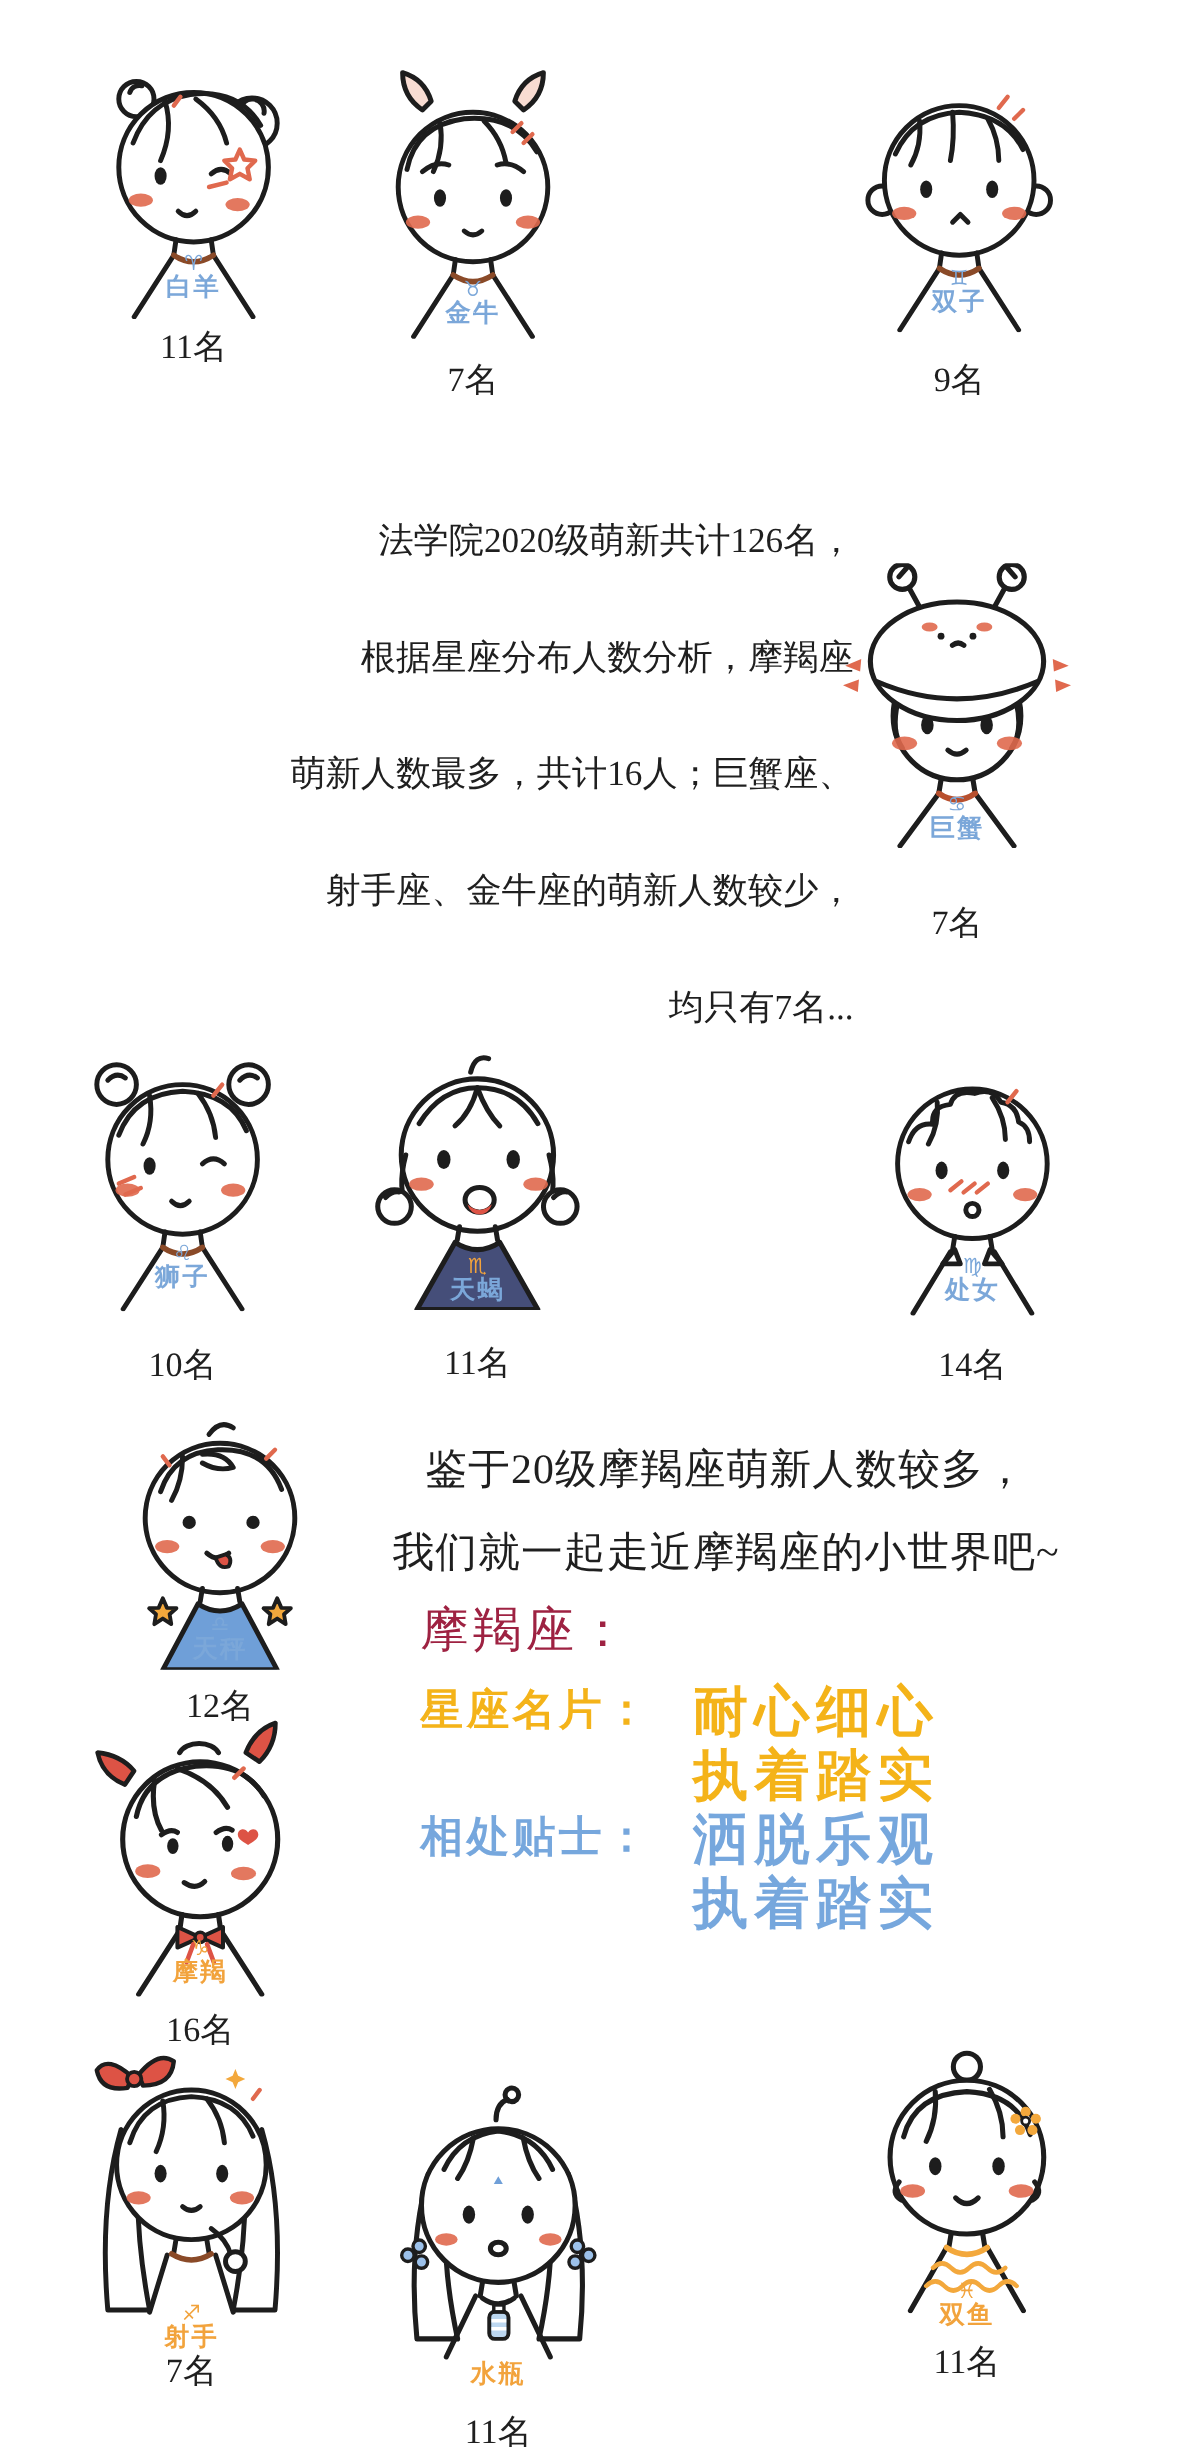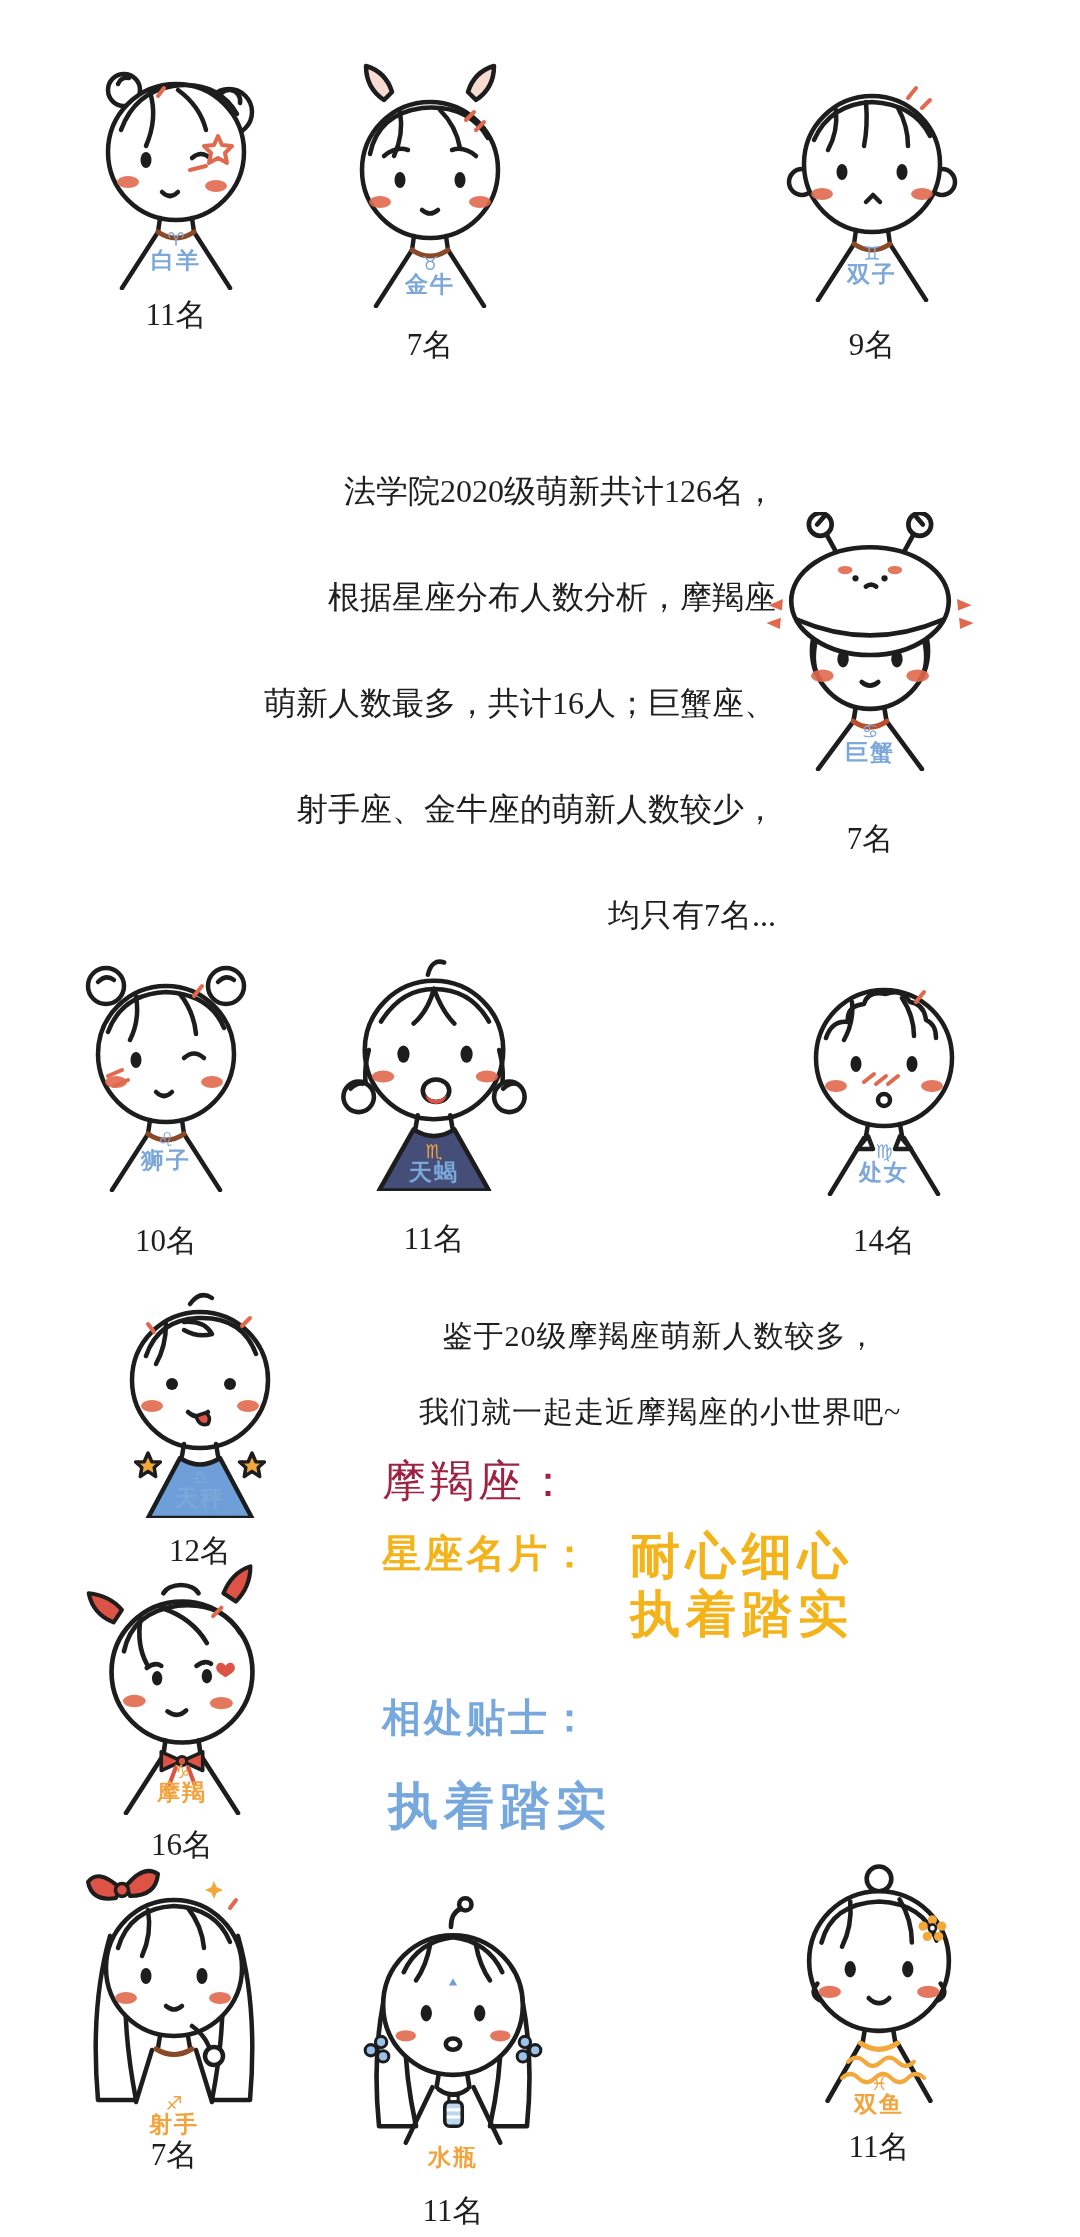--- a/index.html
+++ b/index.html
@@ -26,26 +26,26 @@
   .lbl-blue .z-symbol,.lbl-blue .z-name{color:var(--label-blue);}
   .lbl-orange .z-symbol,.lbl-orange .z-name{color:var(--label-orange);}
   .sym-orange .z-symbol{color:var(--label-orange);}
   .count{position:absolute;left:0;right:0;top:var(--cy,258px);text-align:center;
          font-size:31px;color:var(--text);}
   
   .intro{position:absolute;left:56px;top:438px;width:720px;text-align:right;
          font-size:32px;line-height:106px;color:var(--text);}
   
   .cap-lead{position:absolute;left:270px;top:1298px;width:780px;text-align:center;
-            font-size:30px;line-height:76px;letter-spacing:1px;}
+            font-size:38px;line-height:76px;letter-spacing:1px;}
   
   .cap-info{position:absolute;left:382px;top:1452px;}
   .cap-title{font-size:44px;font-weight:normal;color:var(--maroon);letter-spacing:4px;margin-bottom:16px;}
   .cap-row{display:flex;align-items:flex-start;gap:32px;}
-  .cap-row + .cap-row{margin-top:48px;flex-direction:column;}
+  .cap-row + .cap-row{}
   .cap-label{font-size:39px;font-weight:bold;letter-spacing:3px;}
   .cap-vals{display:inline-block;margin-left:6px;}
   .cap-vals div{font-size:50px;font-weight:bold;letter-spacing:6px;line-height:58px;}
   .row-gold .cap-label,.row-gold .cap-vals div{color:var(--gold);}
   .row-blue .cap-label,.row-blue .cap-vals div{color:var(--tip-blue);}
 </style>
 </head>
 <body>
 
 <div class="page">
@@ -306,20 +306,21 @@
     <div class="cap-row row-gold">
       <span class="cap-label">星座名片：</span>
       <span class="cap-vals">
         <div>耐心细心</div>
         <div>执着踏实</div>
       </span>
     </div>
     <div class="cap-row row-blue">
       <span class="cap-label">相处贴士：</span>
       <span class="cap-vals">
+        <div>洒脱乐观</div>
         <div>执着踏实</div>
       </span>
     </div>
   </div>
 
   <div class="char-card" style="left:68px;top:1556px;width:228px;height:310px;--ly:206px;--cy:268px;">
     <svg class="char-art" viewBox="0 0 220 250">
       <path d="M44,64 Q24,56 20,36 Q40,38 52,52 Z" fill="var(--accent-red)" stroke="var(--ink)" stroke-width="4" stroke-linejoin="round"></path>
       <path d="M150,36 Q158,16 176,10 Q176,30 162,44 Z" fill="var(--accent-red)" stroke="var(--ink)" stroke-width="4" stroke-linejoin="round"></path>
       <path class="ln" d="M92,36 a18,12 0 0,1 34,0"></path>

